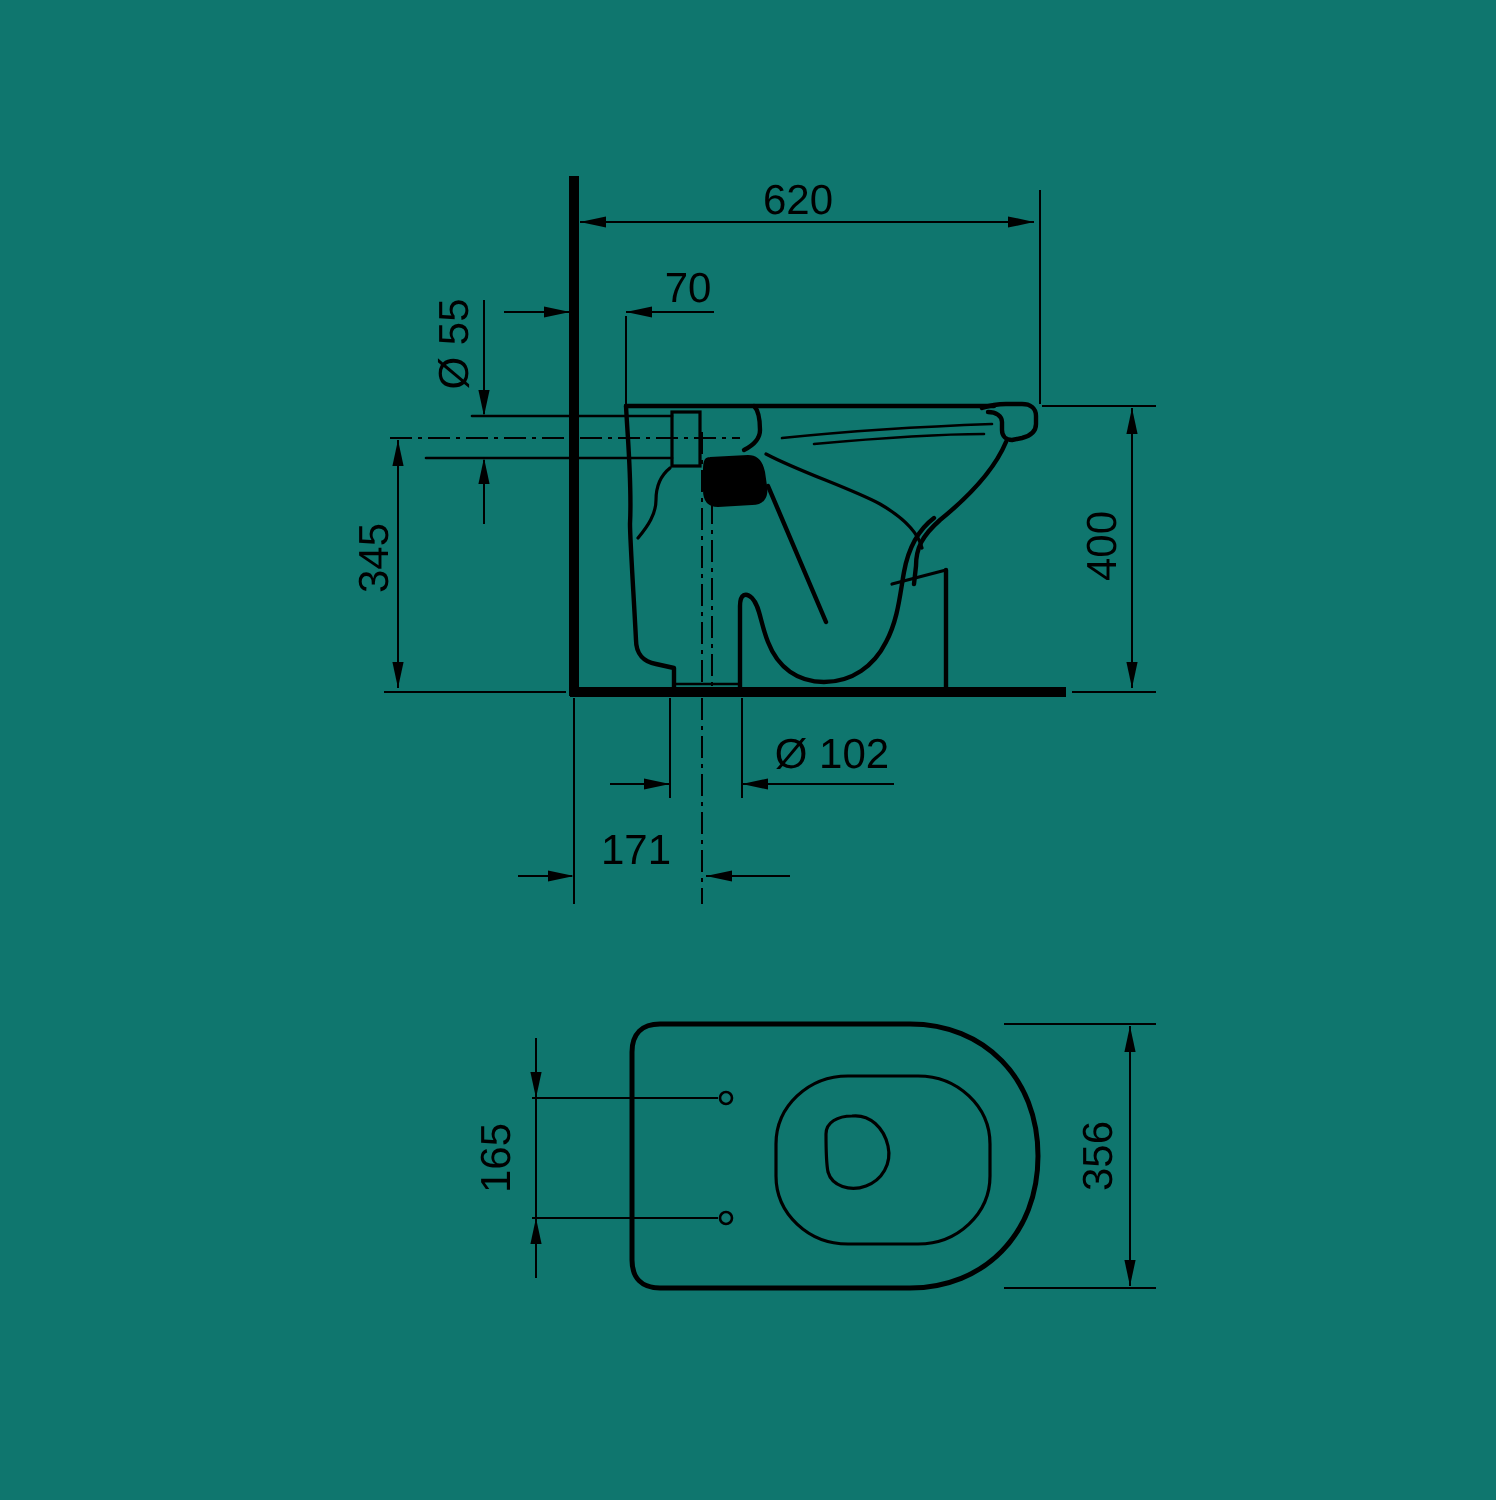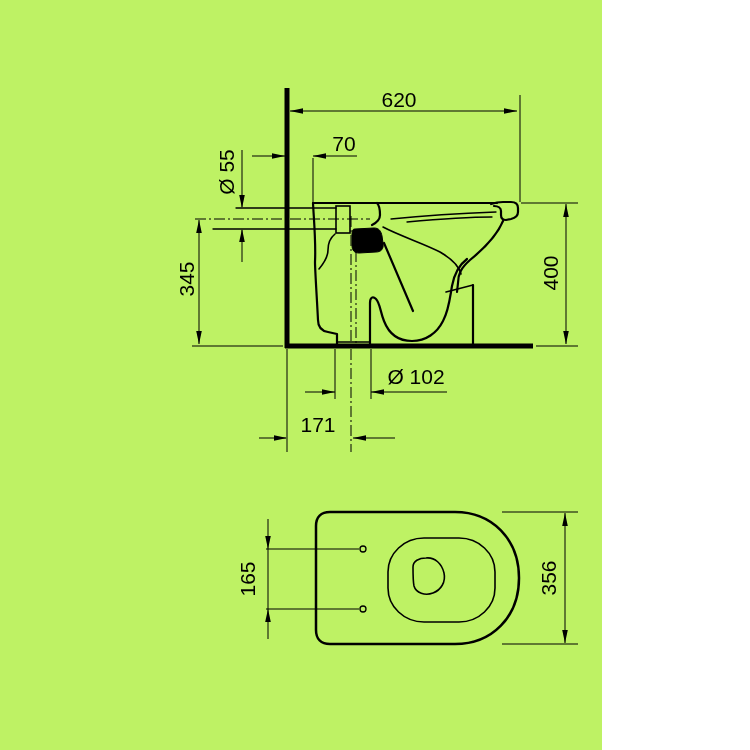--- a/index.html
+++ b/index.html
@@ -1,16 +1,16 @@
 <!DOCTYPE html>
 <html><head>
 <meta charset="utf-8">
 <style>
   html,body{margin:0;padding:0;background:#ffffff;}
-  .sheet{position:relative;width:602px;height:750px;background:#bef264;overflow:hidden;}
+  .sheet{position:relative;width:748px;height:750px;background:#0f766e;overflow:hidden;}
   svg{display:block;}
   svg text{
     font-family:"Liberation Sans","DejaVu Sans",sans-serif;
     font-size:21px;
     fill:#000000;
   }
   .outline{stroke:#000;stroke-width:2.2;fill:none;stroke-linecap:round;stroke-linejoin:round;}
   .outline-thin{stroke:#000;stroke-width:1.6;fill:none;stroke-linecap:round;}
   .inner{stroke:#000;stroke-width:1.3;fill:none;stroke-linecap:round;}
   .thick{stroke:#000;stroke-width:5;fill:none;}

